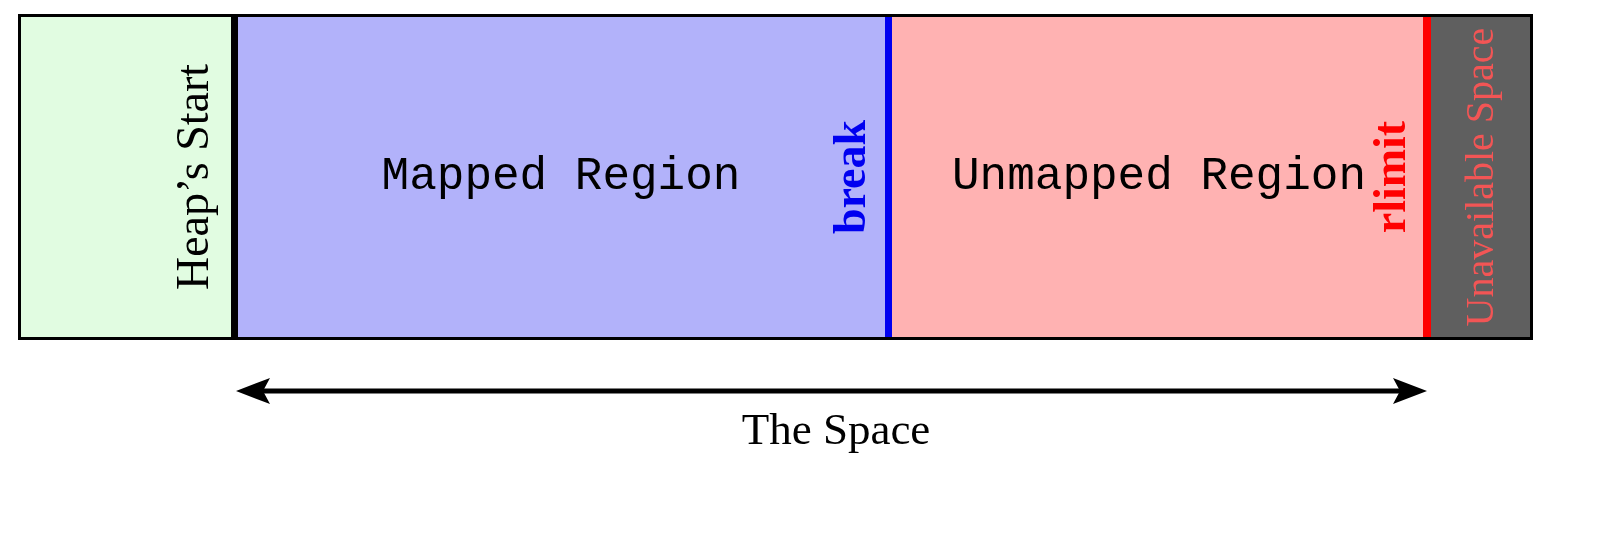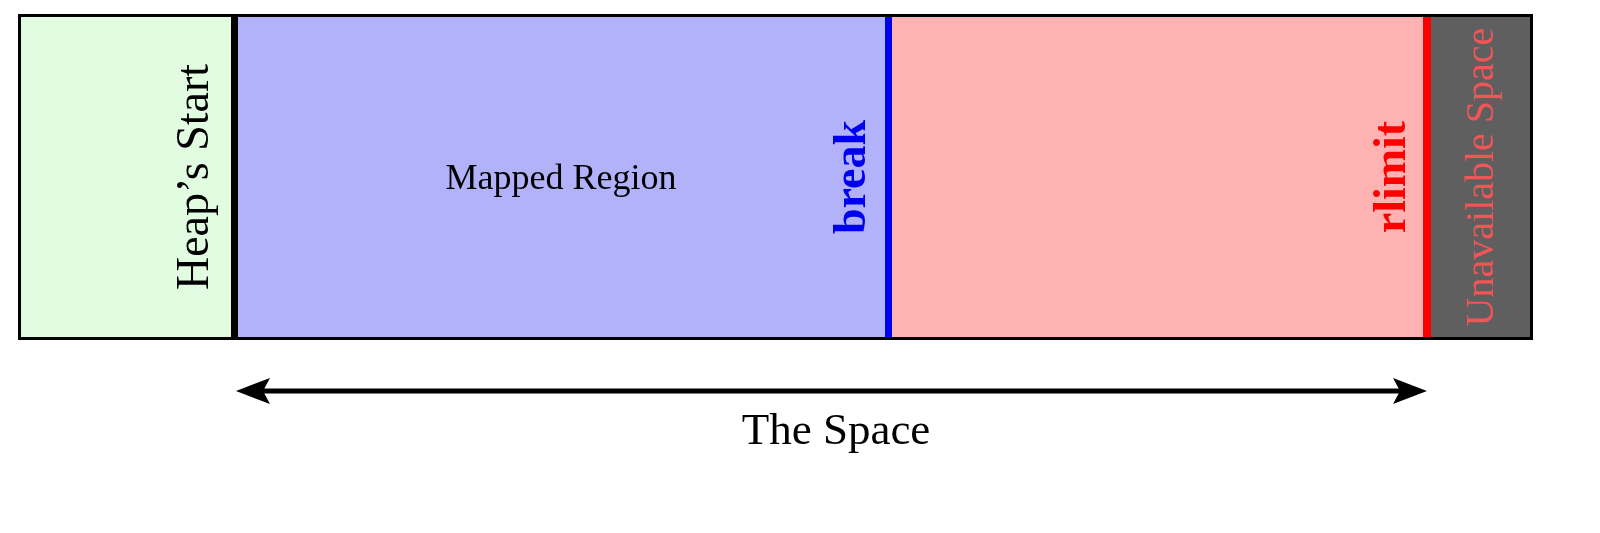--- a/index.html
+++ b/index.html
@@ -21,21 +21,21 @@
   #seg-unavail{left:1410px;width:99px;}
 
   .vlabel{
     position:absolute;top:50%;white-space:nowrap;
     transform:translate(-50%,-50%) rotate(-90deg);
     font-size:46px;line-height:1;
   }
   .hlabel{
     position:absolute;top:50%;white-space:nowrap;
     transform:translate(-50%,-50%);
-    font-size:36px;line-height:1;
+    font-size:46px;line-height:1;font-family:Liberation Mono, monospace;
   }
   .bold{font-weight:bold;}
   #label-start{left:172px;}
   #label-mapped{left:540px;}
   #label-break{left:829px;}
   #label-unmapped{left:1138px;}
   #label-rlimit{left:1369px;}
   #label-unavail{left:1459px;font-size:40px;}
 
   .arrow-svg{position:absolute;left:18px;top:345px;}
@@ -55,20 +55,21 @@
     <div class="seg" id="line-start" style="background-color: rgb(0, 0, 0);"></div>
     <div class="seg" id="seg-mapped" style="background-color: rgb(178, 178, 250);"></div>
     <div class="seg" id="line-break" style="background-color: rgb(0, 0, 240);"></div>
     <div class="seg" id="seg-unmapped" style="background-color: rgb(255, 178, 178);"></div>
     <div class="seg" id="line-rlimit" style="background-color: rgb(255, 0, 0);"></div>
     <div class="seg" id="seg-unavail" style="background-color: rgb(95, 95, 95);"></div>
 
     <div class="vlabel" id="label-start" style="color: rgb(0, 0, 0);">Heap’s Start</div>
     <div class="hlabel" id="label-mapped" style="color: rgb(0, 0, 0);">Mapped Region</div>
     <div class="vlabel bold" id="label-break" style="color: rgb(0, 0, 240);">break</div>
+    <div class="hlabel" id="label-unmapped" style="color: rgb(0, 0, 0);">Unmapped Region</div>
     <div class="vlabel bold" id="label-rlimit" style="color: rgb(255, 0, 0);">rlimit</div>
     <div class="vlabel" id="label-unavail" style="color: rgb(242, 85, 85);">Unavailable Space</div>
   </div>
 
   <svg class="arrow-svg" width="1509" height="100" viewBox="0 0 1509 100">
     <line x1="242" y1="46" x2="1385" y2="46" stroke="#000000" stroke-width="5"></line>
     <polygon points="218,46 252,33 245,46 252,59" fill="#000000"></polygon>
     <polygon points="1409,46 1375,33 1382,46 1375,59" fill="#000000"></polygon>
   </svg>
 

